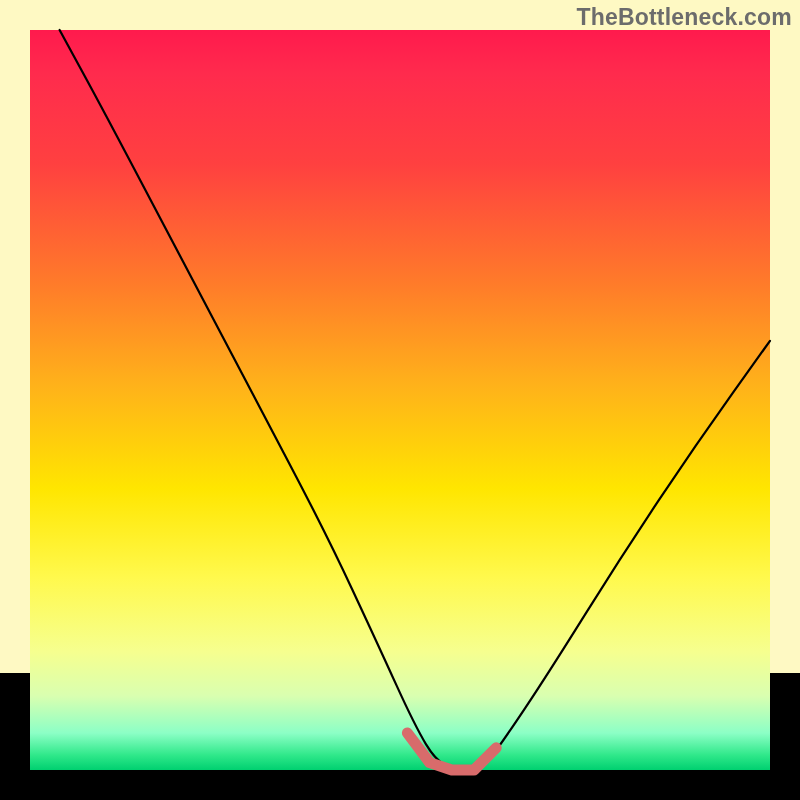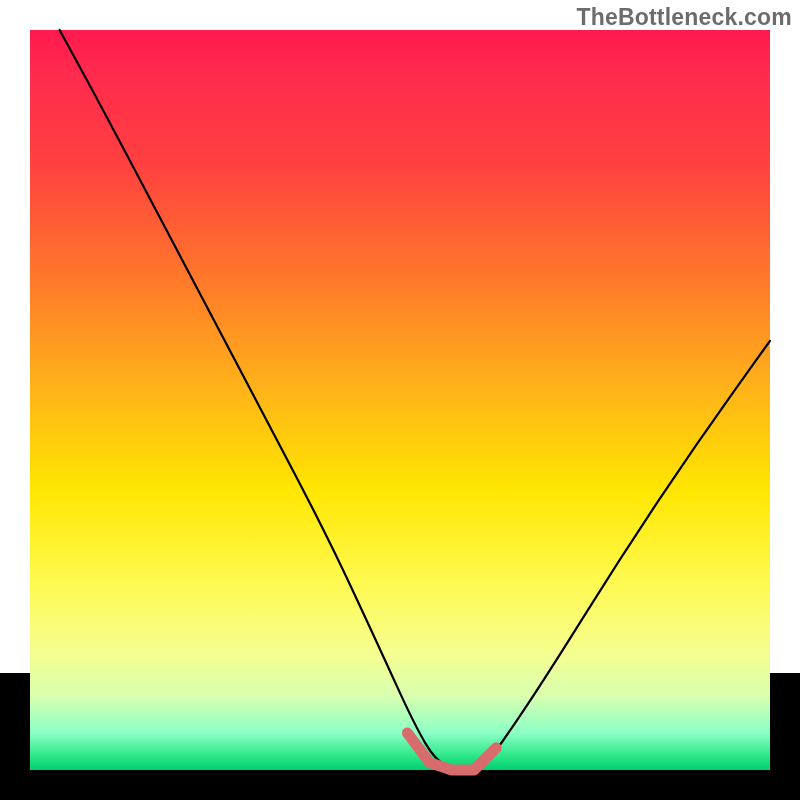--- a/index.html
+++ b/index.html
@@ -8,21 +8,21 @@
     width: 800px;
     height: 800px;
     background: #000;
     overflow: hidden;
     font-family: Arial, Helvetica, sans-serif;
   }
   .frame {
     position: relative;
     width: 800px;
     height: 673px;
-    background: #ffffff;
+    background: #fef9c3;
   }
   
   .plot {
     position: absolute;
     left: 30px;
     top: 30px;
     width: 740px;
     height: 740px;
     background: linear-gradient(
       to bottom,

